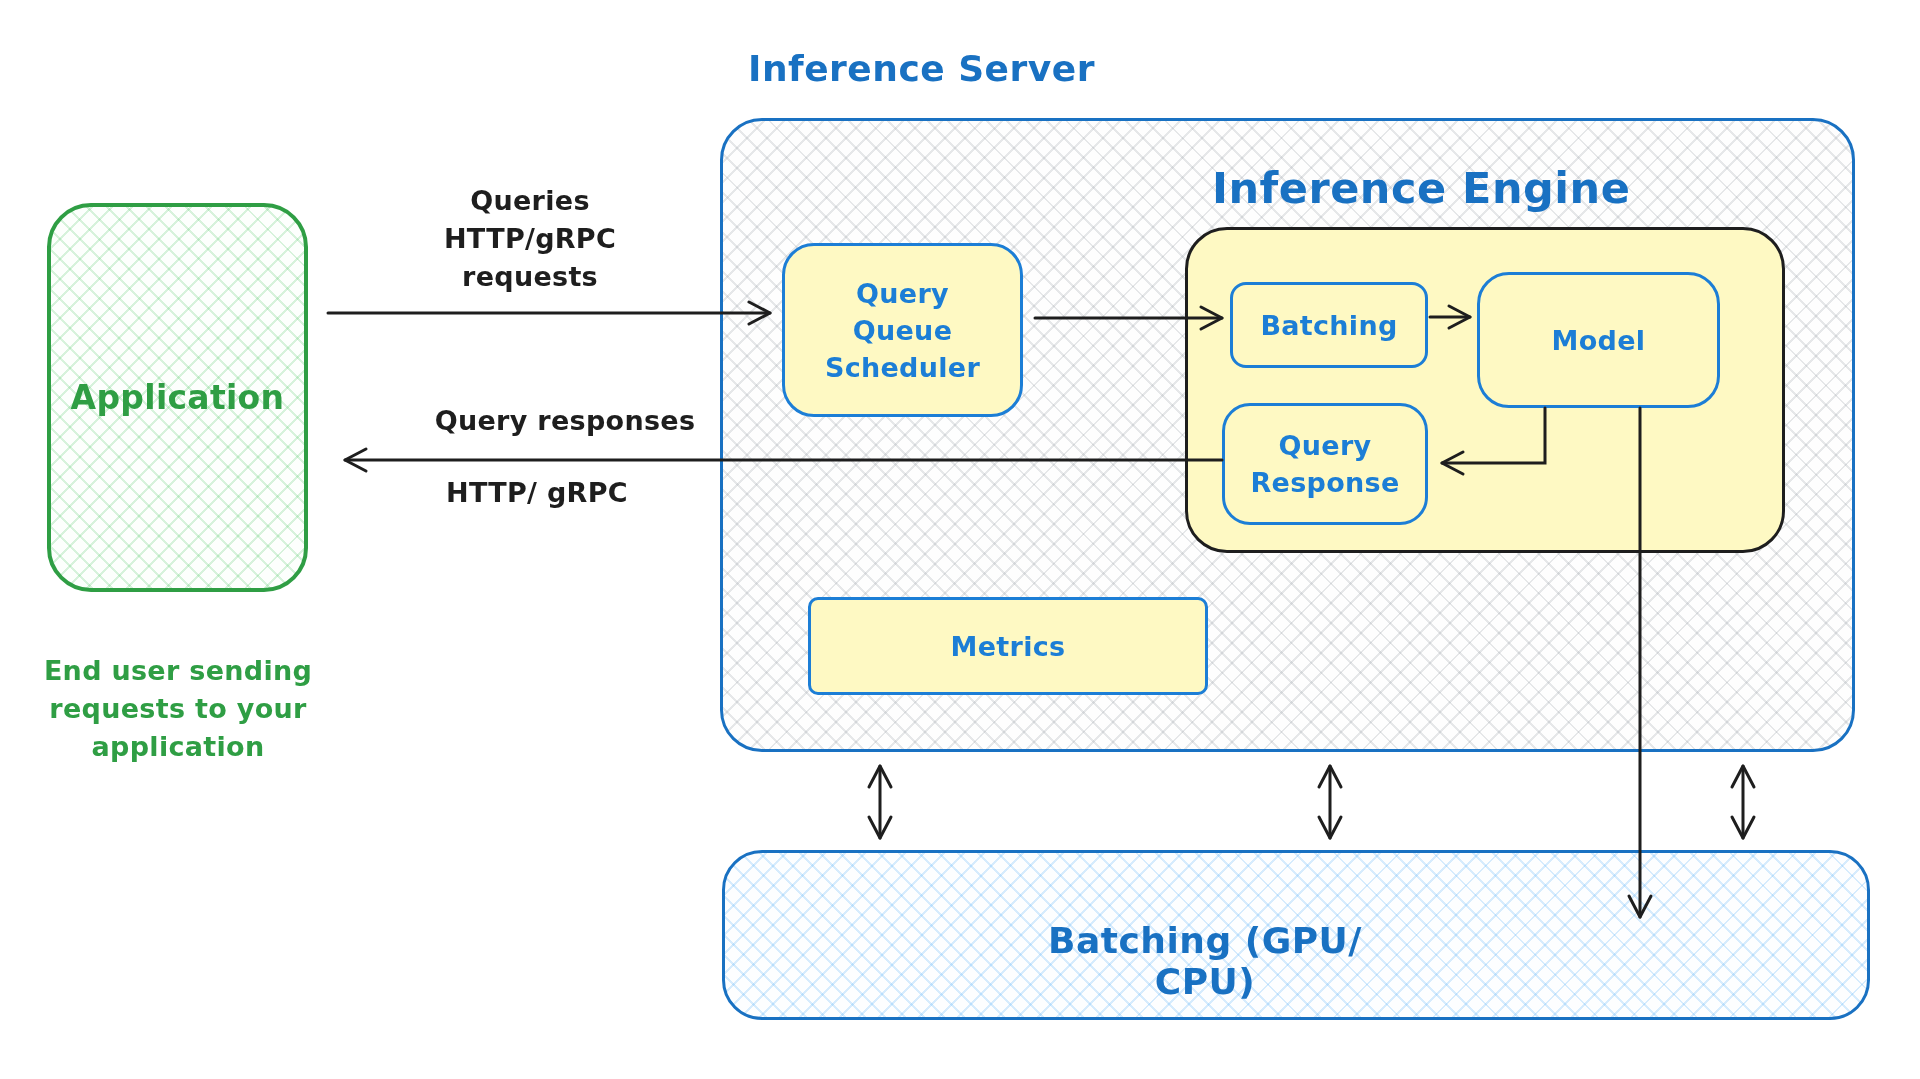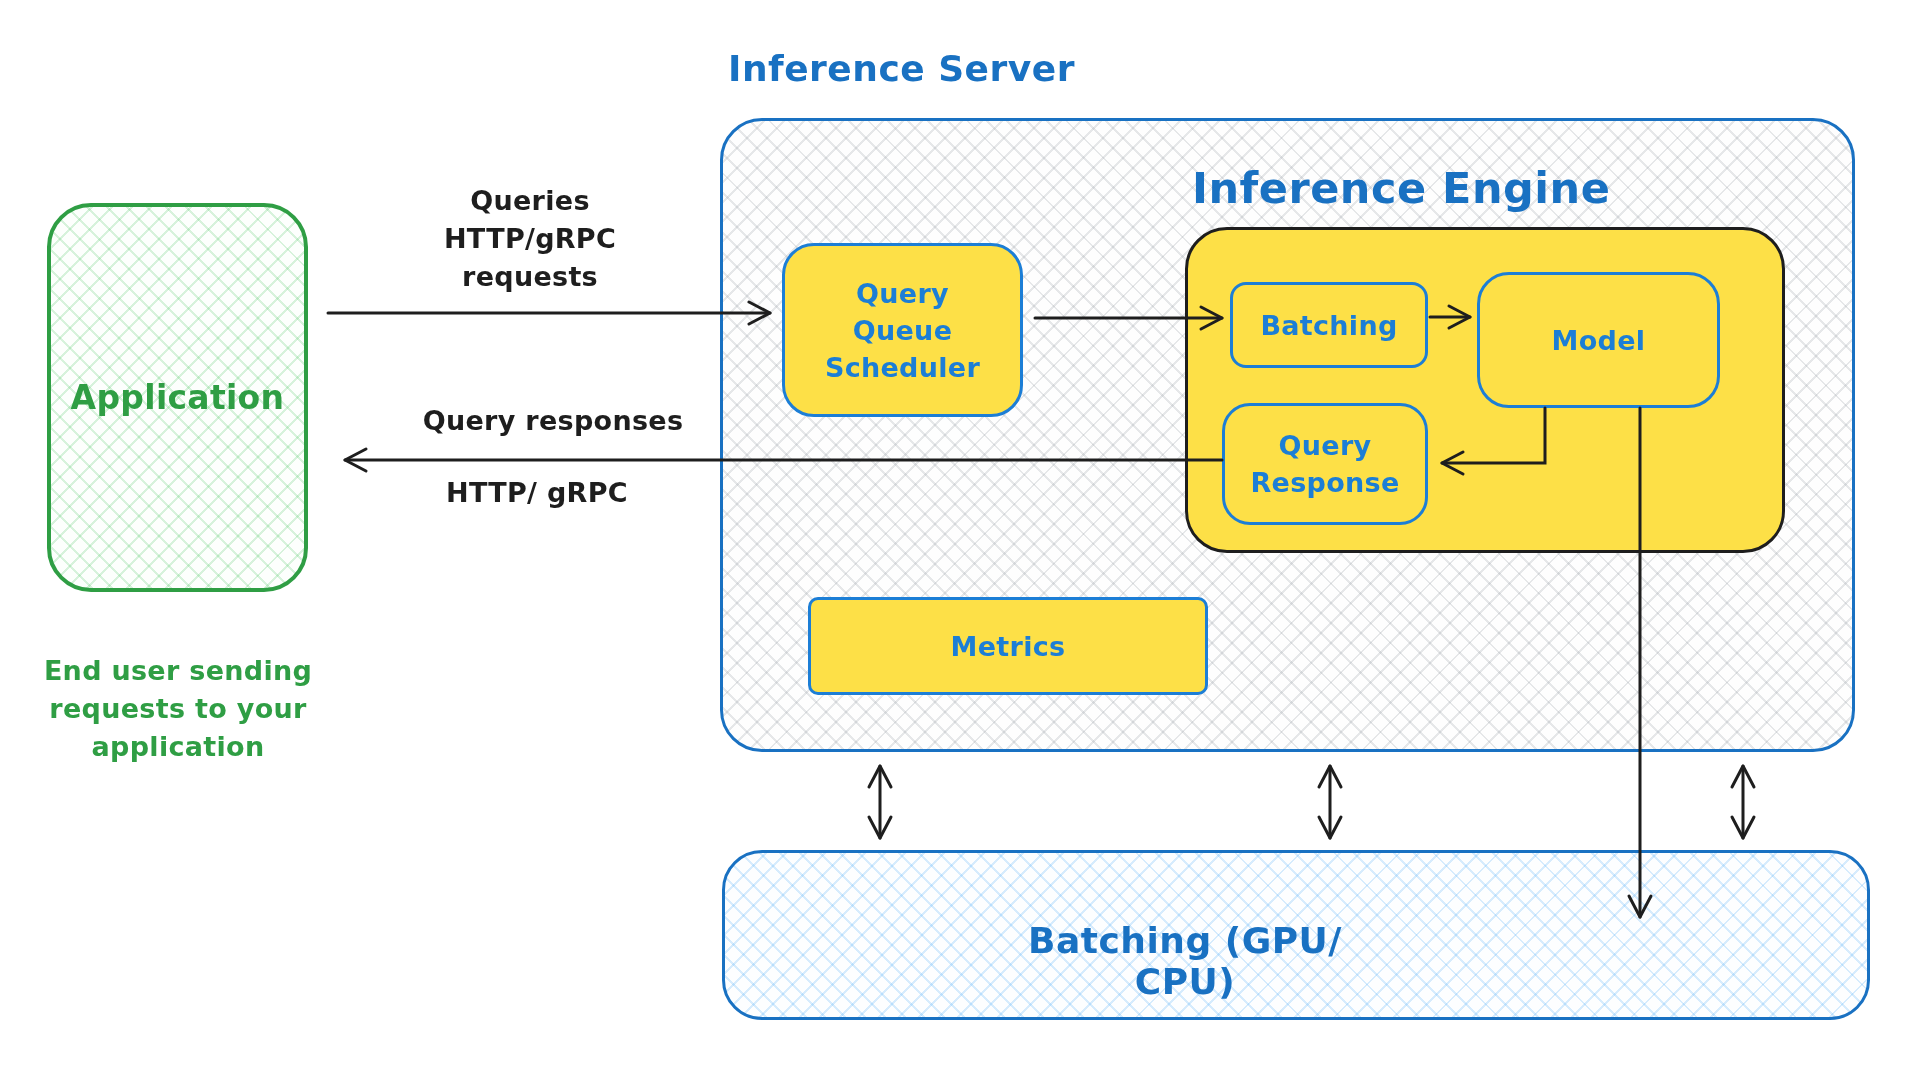--- a/index.html
+++ b/index.html
@@ -1,21 +1,21 @@
 <!DOCTYPE html>
 <html style="--green: #2f9e44; --blue: #1971c2; --bright_blue: #1c7ed6; --ink: #1e1e1e;"><head>
 <meta charset="utf-8">
 <style>
   html,body{margin:0;padding:0;background:#fff;}
   #canvas{
     position:relative;width:1920px;height:1079px;overflow:hidden;background:#ffffff;
     font-family:"DejaVu Sans", sans-serif;color:#1e1e1e;
   }
   .abs{position:absolute;}
-  .box{position:absolute;box-sizing:border-box;background:#fde047;}
+  .box{position:absolute;box-sizing:border-box;background:#fef9c3;}
   .center{display:flex;align-items:center;justify-content:center;text-align:center;}
   .ml{white-space:pre-line;}
 
   
   .hatch-green{
     background-color:#fdfffd;
     background-image:
       repeating-linear-gradient(45deg, rgba(64,192,87,0.20) 0, rgba(64,192,87,0.20) 2px, transparent 2px, transparent 14px),
       repeating-linear-gradient(135deg, rgba(64,192,87,0.20) 0, rgba(64,192,87,0.20) 2px, transparent 2px, transparent 14px);
   }
@@ -38,30 +38,30 @@
   .engine-box{left:1185px;top:227px;width:600px;height:326px;border:3px solid var(--ink,#1e1e1e);border-radius:42px;}
   .qqs-box{left:782px;top:243px;width:241px;height:174px;border:3px solid var(--bright_blue,#1c7ed6);border-radius:32px;}
   .batching-box{left:1230px;top:282px;width:198px;height:86px;border:3px solid var(--bright_blue,#1c7ed6);border-radius:16px;}
   .model-box{left:1477px;top:272px;width:243px;height:136px;border:3px solid var(--bright_blue,#1c7ed6);border-radius:32px;}
   .qr-box{left:1222px;top:403px;width:206px;height:122px;border:3px solid var(--bright_blue,#1c7ed6);border-radius:28px;}
   .metrics-box{left:808px;top:597px;width:400px;height:98px;border:3px solid var(--bright_blue,#1c7ed6);border-radius:10px;}
   .hw-box{left:722px;top:850px;width:1148px;height:170px;border:3px solid var(--blue,#1971c2);border-radius:40px;}
 
   
   .blue-node-text{color:var(--bright_blue,#1c7ed6);font-size:27px;line-height:37px;font-weight:600;letter-spacing:0.3px;}
-  .title-blue{color:var(--blue,#1971c2);font-weight:700;letter-spacing:0.5px;}
+  .title-blue{color:var(--blue,#1971c2);font-weight:700;letter-spacing:0.5px;margin-left:20px;}
   .green-text{color:var(--green,#2f9e44);font-weight:600;letter-spacing:0.3px;}
   .ink-text{color:var(--ink,#1e1e1e);font-weight:600;letter-spacing:0.3px;}
 
   .app-label{font-size:33px;font-weight:700;}
   .app-caption{left:28px;top:652px;width:300px;font-size:27px;line-height:38px;text-align:center;}
   .server-title{left:728px;top:48px;font-size:36px;}
   .engine-title{left:1192px;top:163px;font-size:43px;}
   .queries-label{left:380px;top:182px;width:300px;font-size:27px;line-height:38px;text-align:center;}
-  .resp-top{left:403px;top:405px;width:300px;font-size:27px;text-align:center;}
+  .resp-top{left:415px;top:405px;width:300px;font-size:27px;text-align:center;}
   .resp-bottom{left:387px;top:477px;width:300px;font-size:27px;text-align:center;}
   .hw-label{left:985px;top:920px;width:400px;font-size:36px;text-align:center;}
 
   #arrows{position:absolute;left:0;top:0;pointer-events:none;}
   #arrows path{stroke:var(--ink,#1e1e1e);stroke-width:3;fill:none;stroke-linecap:round;}
 </style>
 </head>
 <body>
 
 <div id="canvas">

